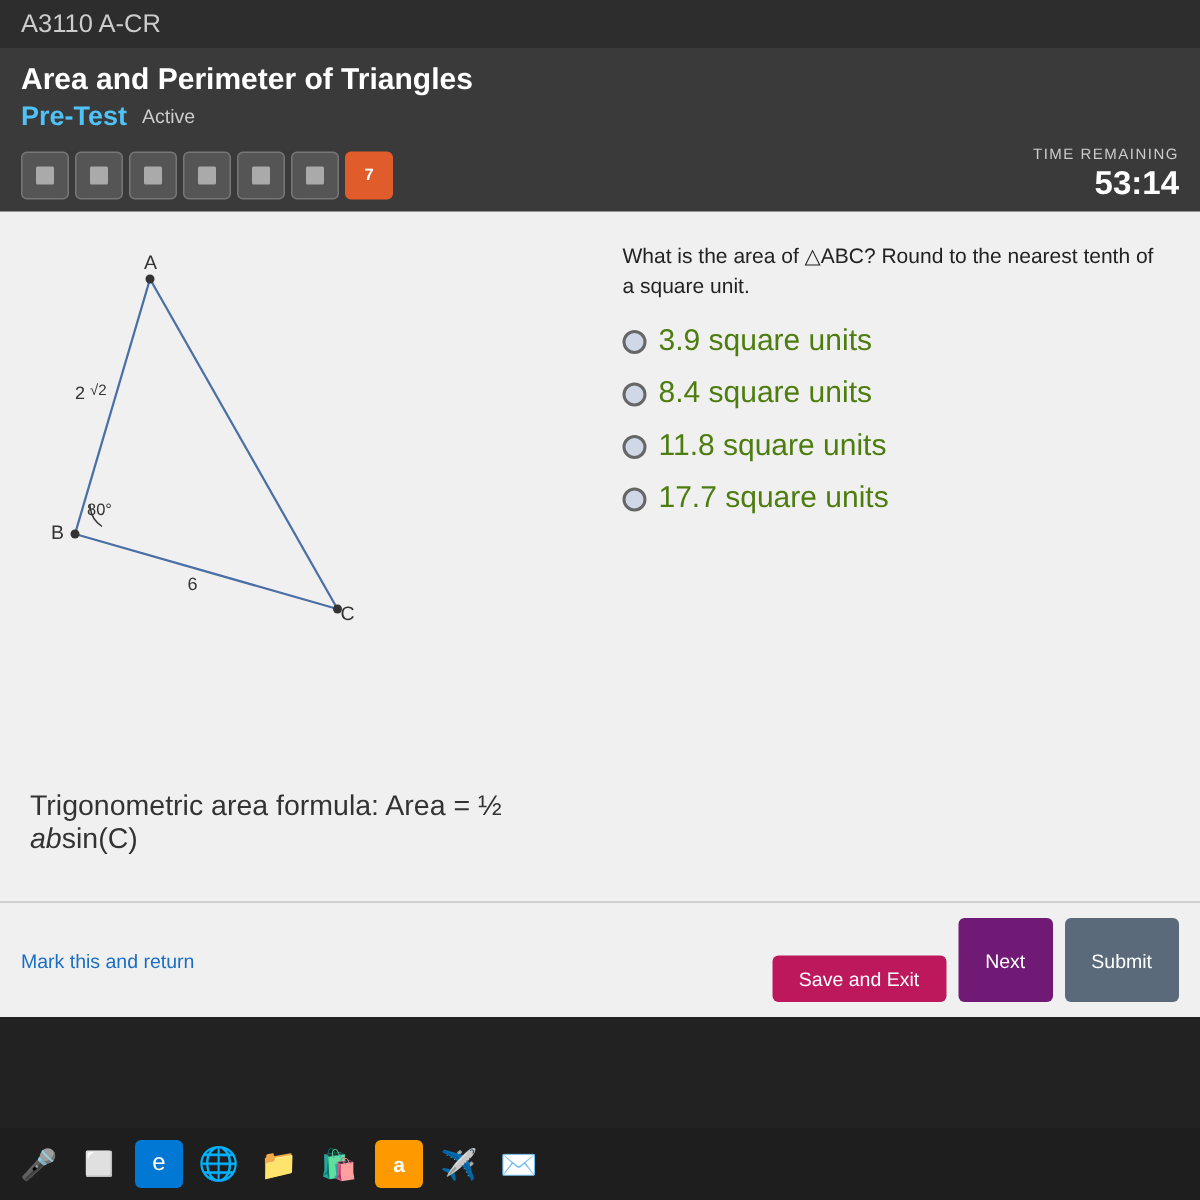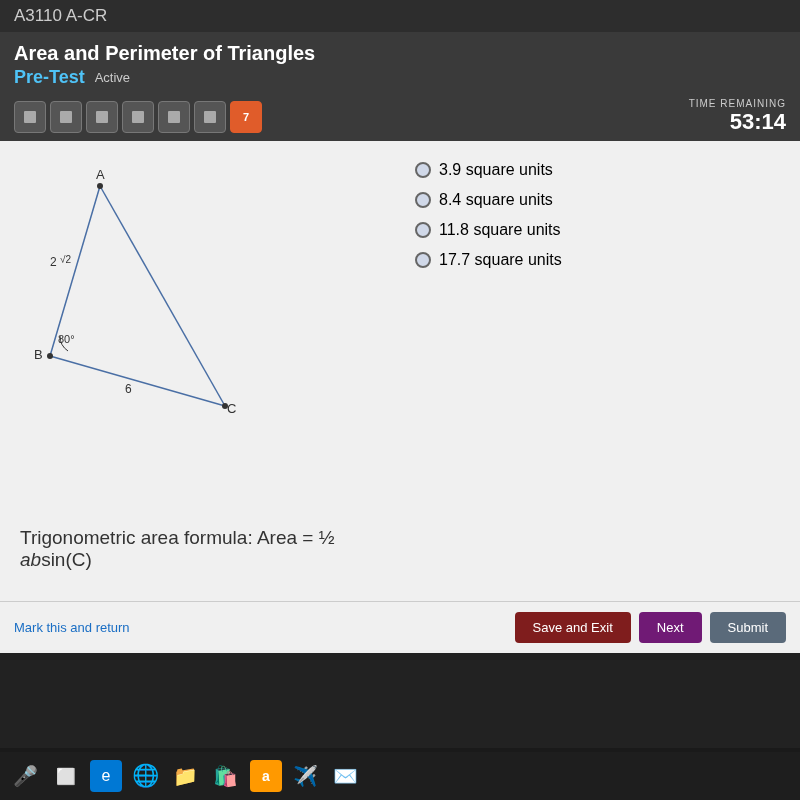--- a/index.html
+++ b/index.html
@@ -164,22 +164,22 @@
     .radio-circle {
       width: 16px;
       height: 16px;
       border-radius: 50%;
       border: 2px solid #666;
       background: #d0d8e8;
       flex-shrink: 0;
     }
 
     .answer-label {
-      font-size: 16px;
-      color: #000000;
+      font-size: 20px;
+      color: #4d7c0f;
     }
 
     
     .action-bar {
       background: #f0f0f0;
       border-top: 1px solid #ccc;
       padding: 10px 14px;
       display: flex;
       align-items: center;
       justify-content: space-between;
@@ -192,27 +192,28 @@
       text-decoration: none;
       cursor: pointer;
     }
 
     .action-buttons {
       display: flex;
       gap: 8px;
     }
 
     .btn-save {
-      background: #7f1d1d;
+      background: #be185d;
       color: white;
       border: none;
       padding: 8px 18px;
       border-radius: 4px;
       font-size: 13px;
       cursor: pointer;
+      margin-top: 25px;
     }
 
     .btn-next {
       background: #701a75;
       color: white;
       border: none;
       padding: 0 18px;
       border-radius: 4px;
       font-size: 13px;
       cursor: pointer;
@@ -349,20 +350,21 @@
 
         <circle cx="205" cy="245" r="3" fill="#333"></circle>
       </svg>
 
       <div class="formula-section" style="position:absolute; bottom:10px; left:0;">
         <span>Trigonometric area formula: Area = ½ <i>ab</i>sin(C)</span>
       </div>
     </div>
 
     <div class="answer-section">
+      <div class="question-text">What is the area of △ABC? Round to the nearest tenth of a square unit.</div>
 
       <div class="answer-option">
         <div class="radio-circle"></div>
         <span class="answer-label">3.9 square units</span>
       </div>
       <div class="answer-option">
         <div class="radio-circle"></div>
         <span class="answer-label">8.4 square units</span>
       </div>
       <div class="answer-option">

